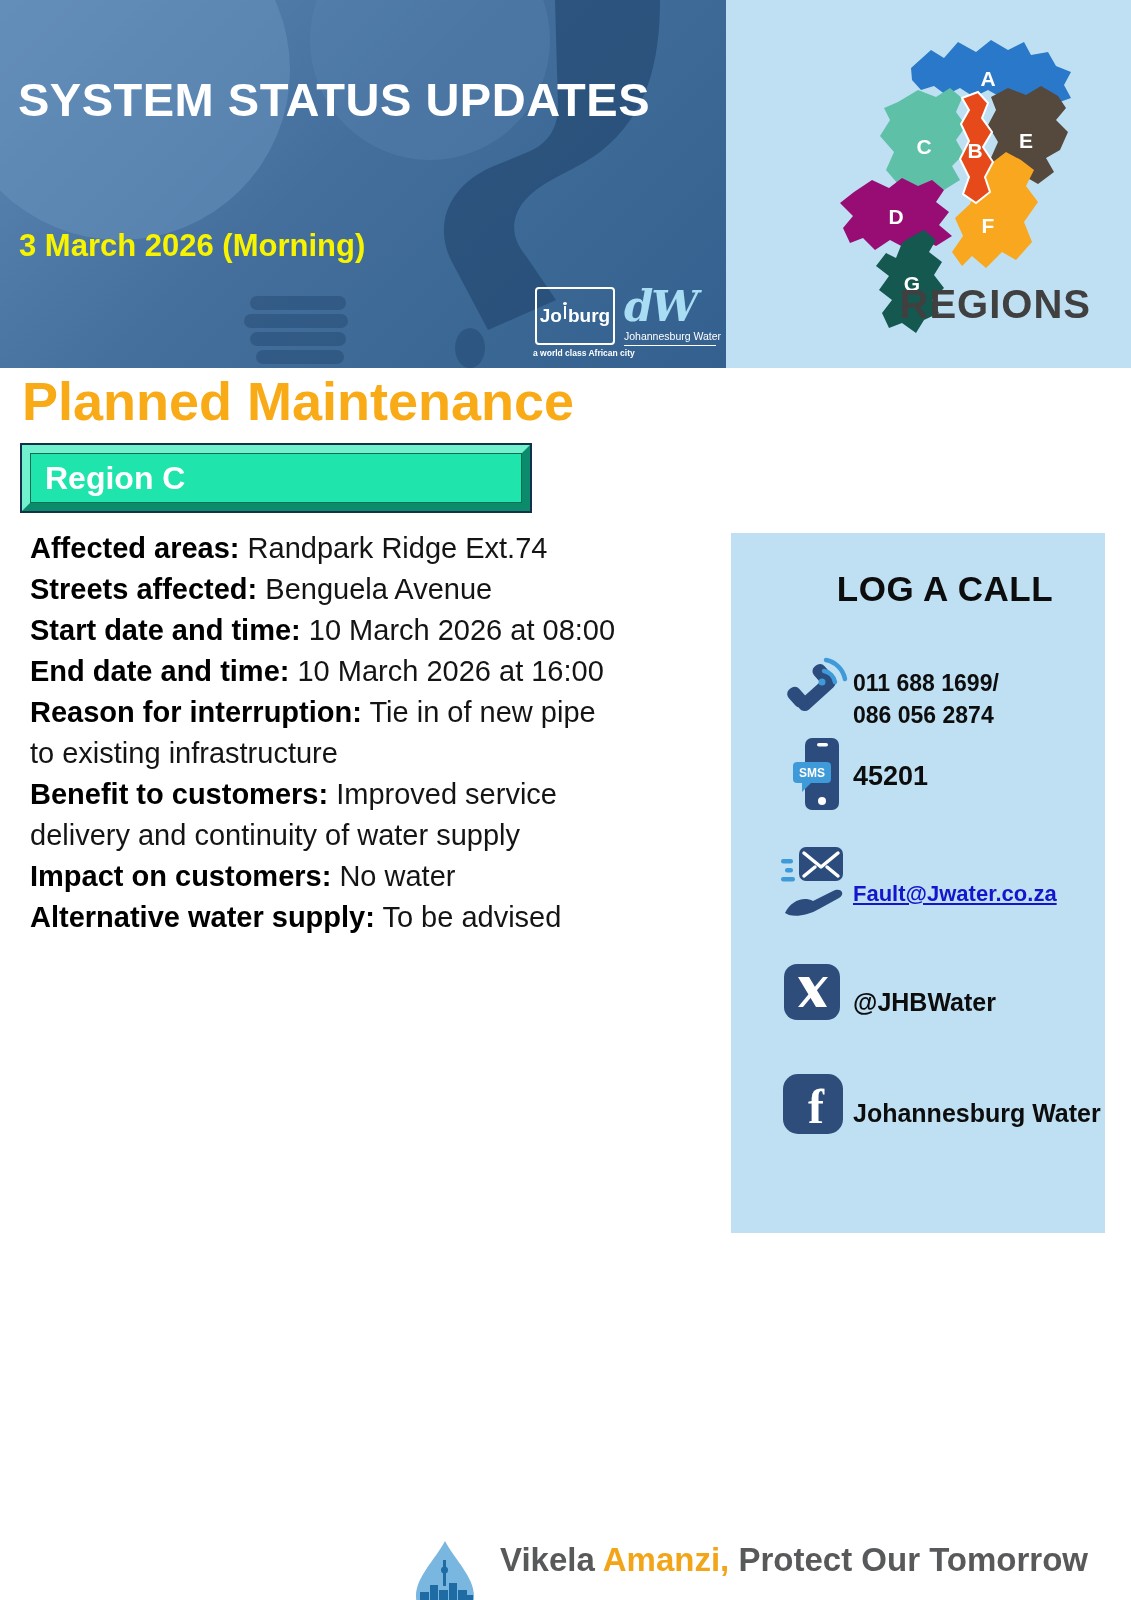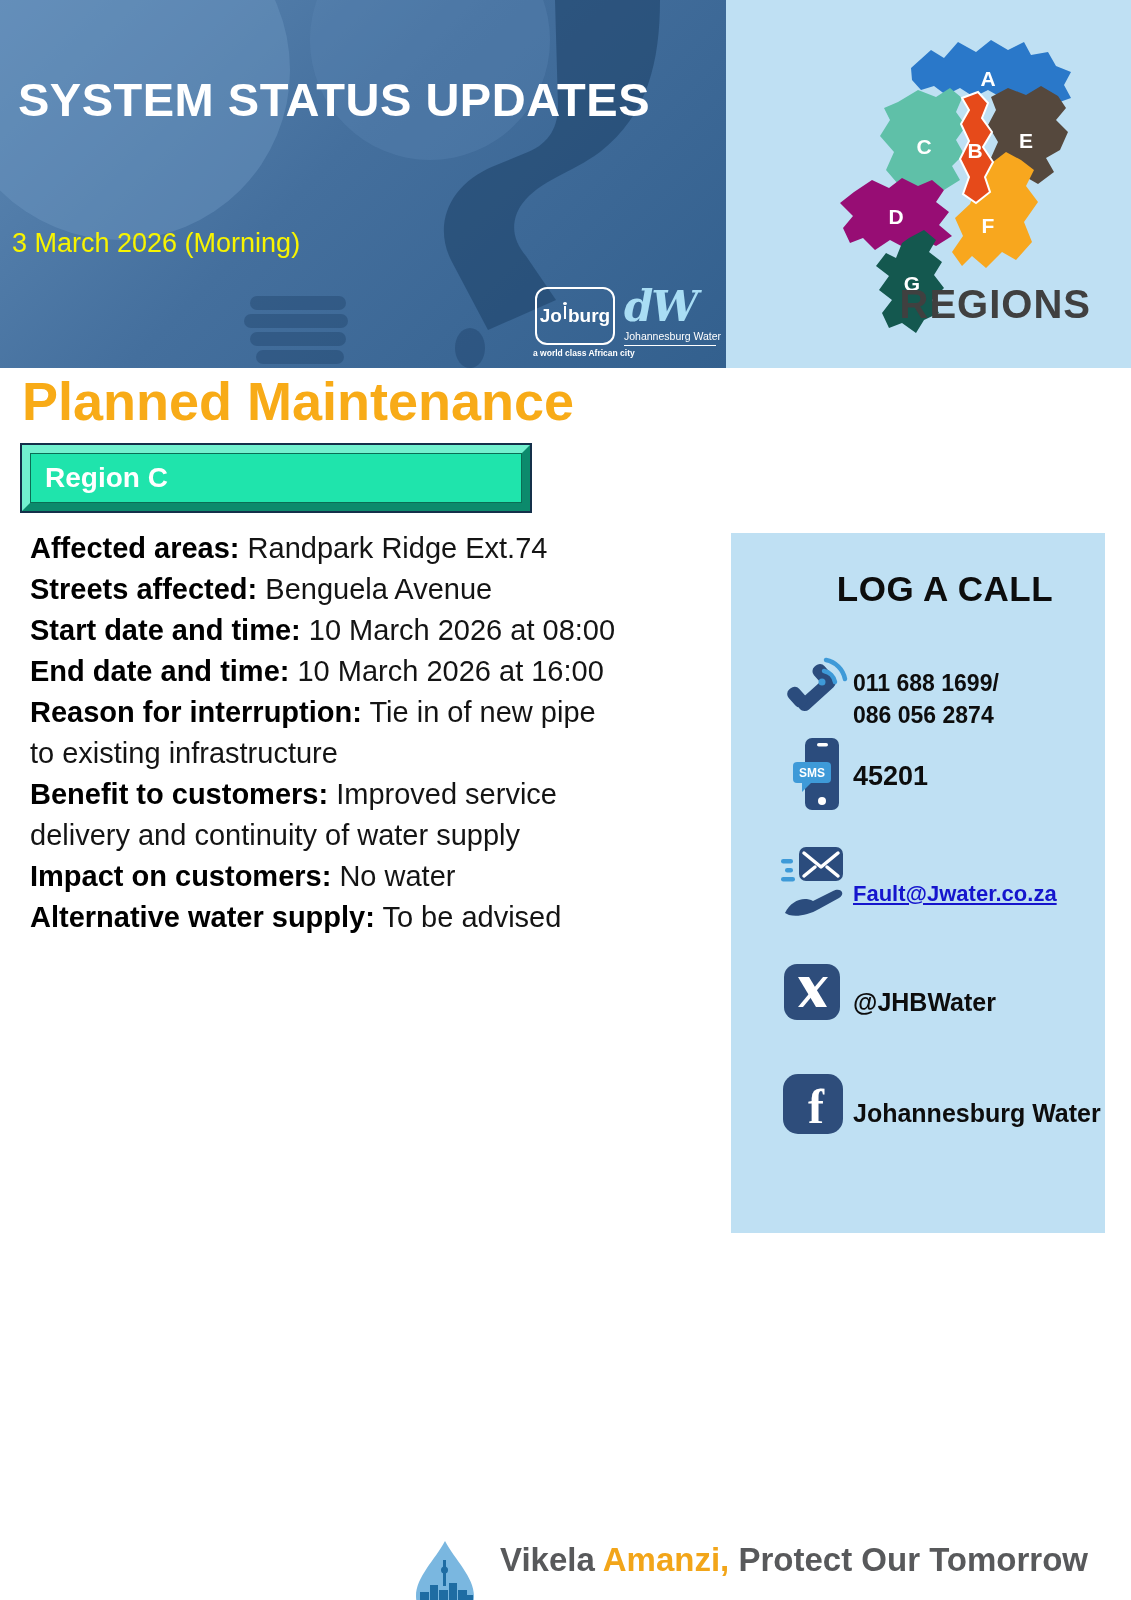--- a/index.html
+++ b/index.html
@@ -14,26 +14,26 @@
     background:linear-gradient(135deg,#5d88b4 0%, #446f9d 45%, #33608e 100%);
     overflow:hidden;
   }
   .header-photo { position:absolute; left:0; top:0; width:726px; height:368px; }
   .main-title {
     position:absolute; left:18px; top:52px; color:#ffffff;
     font-size:47px; font-weight:700; line-height:96px; letter-spacing:.5px;
     white-space:nowrap;
   }
   .date-line {
-    position:absolute; left:12px; top:228px; color:#f8f400;
-    font-size:27px; font-weight:400; white-space:nowrap;
+    position:absolute; left:19px; top:228px; color:#f8f400;
+    font-size:31px; font-weight:700; white-space:nowrap;
   }
   .joburg-logo {
     position:absolute; left:535px; top:287px; width:80px; height:58px;
-    border:2px solid #ffffff; border-radius:12px; color:#ffffff;
+    border:2px solid #ffffff; border-radius:4px; color:#ffffff;
     display:flex; align-items:center; justify-content:center;
     font-size:19px; font-weight:700;
   }
   .joburg-tower { display:inline-block; width:2px; height:13px; background:#ffffff;
     margin:0 2px; position:relative; top:-4px; }
   .joburg-tower::before { content:""; position:absolute; left:-1px; top:-4px;
     width:4px; height:3px; border-radius:50%; background:#ffffff; }
   .joburg-tagline {
     position:absolute; left:533px; top:348px; width:86px; color:#ffffff;
     font-size:8.5px; font-weight:700; white-space:nowrap;
@@ -63,21 +63,21 @@
     position:absolute; left:20px; top:443px; width:512px; height:70px;
     background:#14304a; padding:2px;
   }
   .region-banner-bevel {
     width:100%; height:100%; background:#1fe4ac;
     border:8px solid; border-color:#72f1cf #0c8a6c #0c8a6c #72f1cf;
   }
   .region-banner-inner {
     width:100%; height:100%; border:1px solid #0a6e55;
     display:flex; align-items:center; padding-left:14px;
-    color:#ffffff; font-size:28px; font-weight:700;
+    color:#ffffff; font-size:32px; font-weight:700;
   }
   
   .details { position:absolute; left:30px; top:528px; width:700px; color:#141414; }
   .details p { font-size:29px; line-height:41px; }
   .details b { font-weight:700; color:#000000; }
   .details span { white-space:pre-line; }
   
   .log-panel {
     position:absolute; left:731px; top:533px; width:374px; height:700px;
     background:#bfe0f3;

